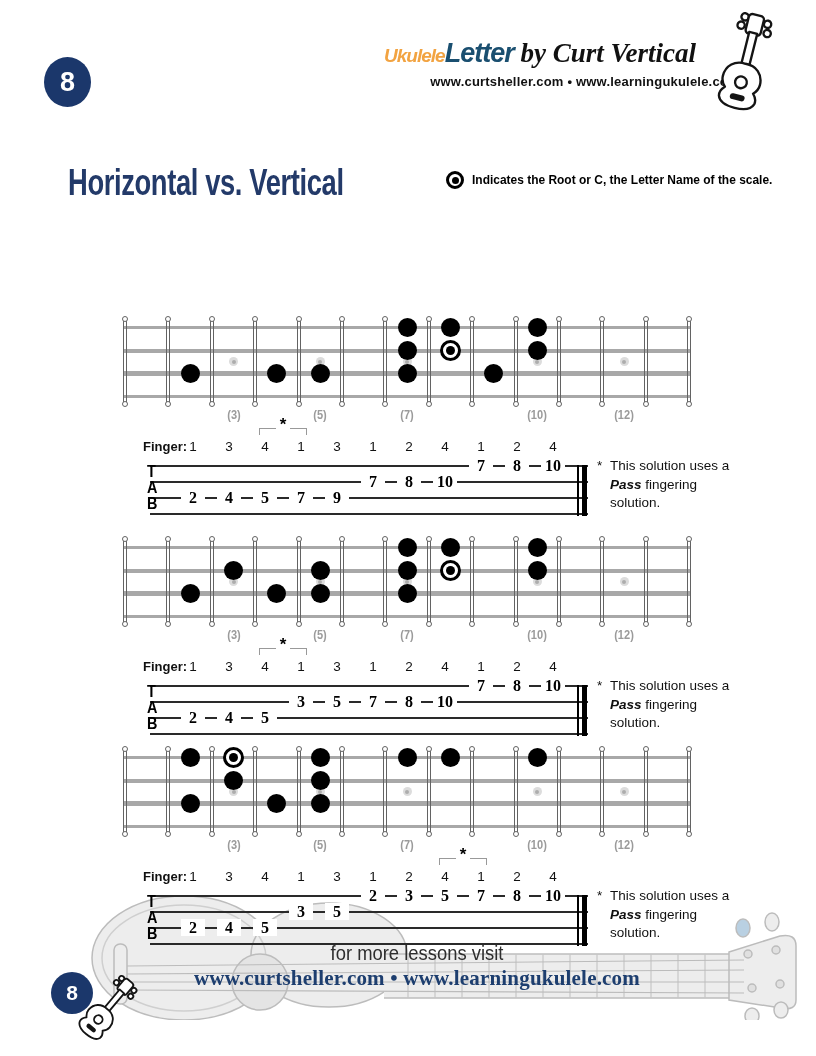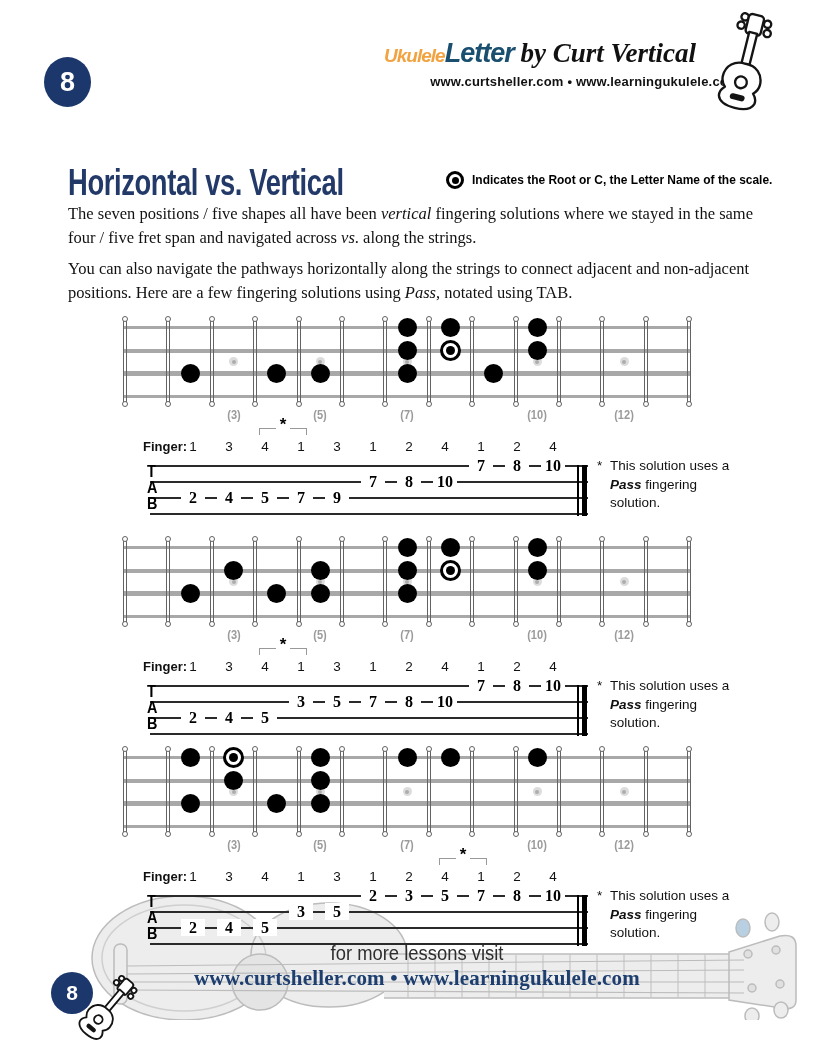--- a/index.html
+++ b/index.html
@@ -103,22 +103,20 @@
       <path d="M30,57 C18,56 9,64 9,76 C9,81 11,84 14,87 C11,90 9,94 10,98 C12,104 20,107 30,107 C40,107 48,104 50,98 C51,94 49,90 46,87 C49,84 51,81 51,76 C51,64 42,56 30,57 Z"></path>
       <circle cx="30" cy="78" r="6.5"></circle>
       <rect x="23" y="93" width="14" height="4" rx="2" fill="#141414"></rect>
     </g>
   </svg>
 
   <div class="title">Horizontal vs. Vertical</div>
   <div class="root-icon"></div>
   <div class="legend-text"><span>Indicates the Root or </span><span class="seg-b">C</span><span>, the Letter Name of the scale.</span></div>
 
-  <div class="para p1"><span>The seven positions / five shapes all have been </span><span class="seg-i">vertical</span><span> fingering solutions where we stayed in the same four / five fret span and navigated across </span><span class="seg-i">vs</span><span>. along the strings.</span></div>
-  <div class="para p2"><span>You can also navigate the pathways horizontally along the strings to connect adjacent and non-adjacent positions. Here are a few fingering solutions using </span><span class="seg-i">Pass</span><span>, notated using TAB.</span></div>
 
   <div id="sections-host">
       <div class="section" style="top: 312px;">
         <div class="string" style="left: 123px; width: 567px; top: 14px; height: 3px;"></div>
         <div class="string" style="left: 123px; width: 567px; top: 36.5px; height: 4px;"></div>
         <div class="string" style="left: 123px; width: 567px; top: 59px; height: 5px;"></div>
         <div class="string" style="left: 123px; width: 567px; top: 83px; height: 3px;"></div>
         <div class="fretwire" style="left: 123px;"></div>
         <div class="fretend" style="left: 122px; top: 4px;"></div>
         <div class="fretend" style="left: 122px; top: 89px;"></div>

